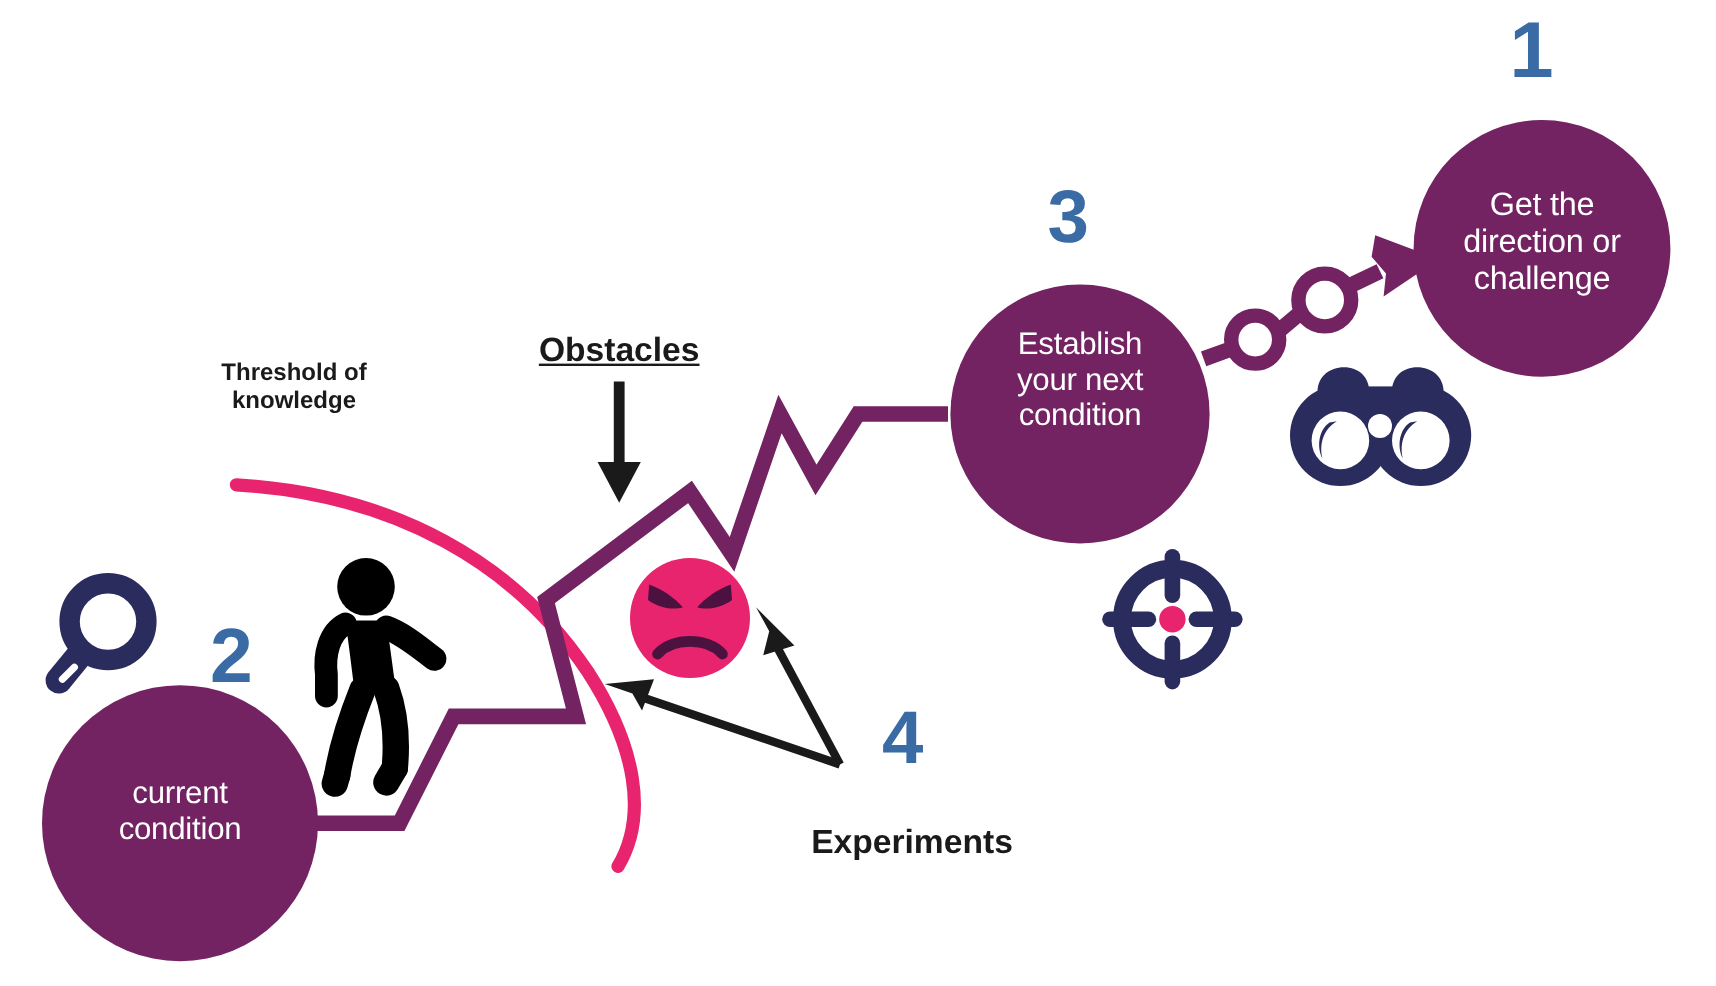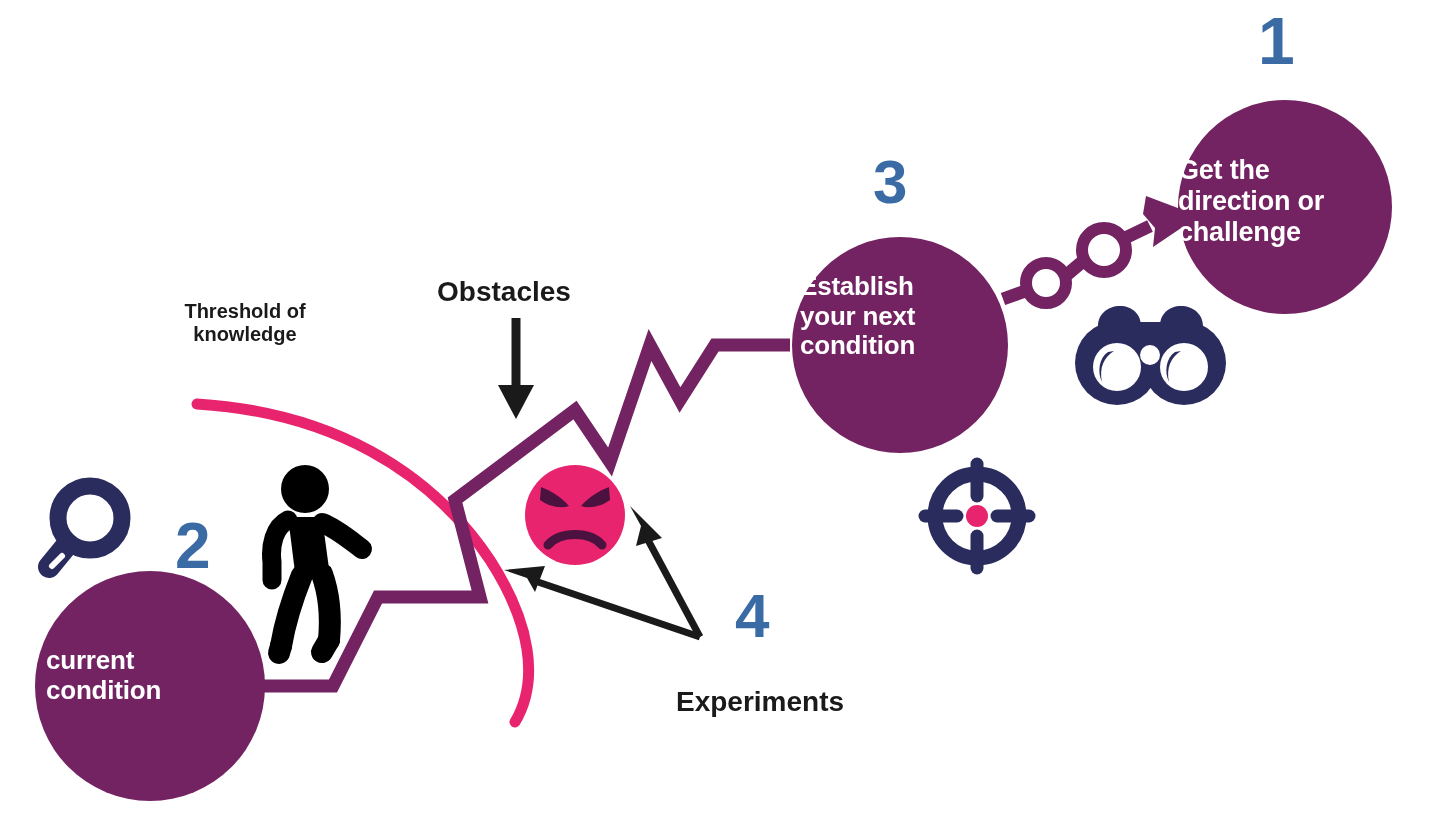--- a/index.html
+++ b/index.html
@@ -21,22 +21,22 @@
   #canvas {
     position: absolute;
     left: 0;
     top: 0;
     width: 1430px;
     height: 822px;
   }
   .node-label {
     position: absolute;
     color: #ffffff;
-    font-weight: bold;
-    text-align: left;
+    font-weight: normal;
+    text-align: center;
     line-height: 1.14;
     letter-spacing: -0.2px;
     pointer-events: none;
     user-select: none;
   }
   .step-num {
     position: absolute;
     font-weight: bold;
     line-height: 1;
     user-select: none;
@@ -186,15 +186,15 @@
   </div>
 
   <div class="step-num" style="left:735px; top:585px; font-size:62px; color:#3A6BA5;">4</div>
   <div class="ann" style="left:650px; top:666px; width:220px; font-size:28px;margin-top:20px;">Experiments</div>
 
   <div class="ann" style="left:100px; top:300px; width:290px; font-size:20px;">
     <div>Threshold of</div>
     <div>knowledge</div>
   </div>
 
-  <div class="ann" style="left:404px; top:276px; width:200px; font-size:28px;">Obstacles</div>
+  <div class="ann" style="left:416px; top:276px; width:200px; font-size:28px;text-decoration:underline;">Obstacles</div>
 
 </div>
 
 </body></html>

